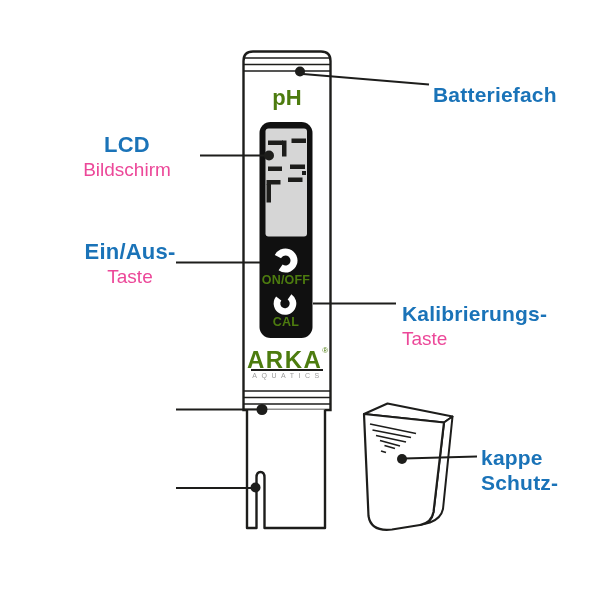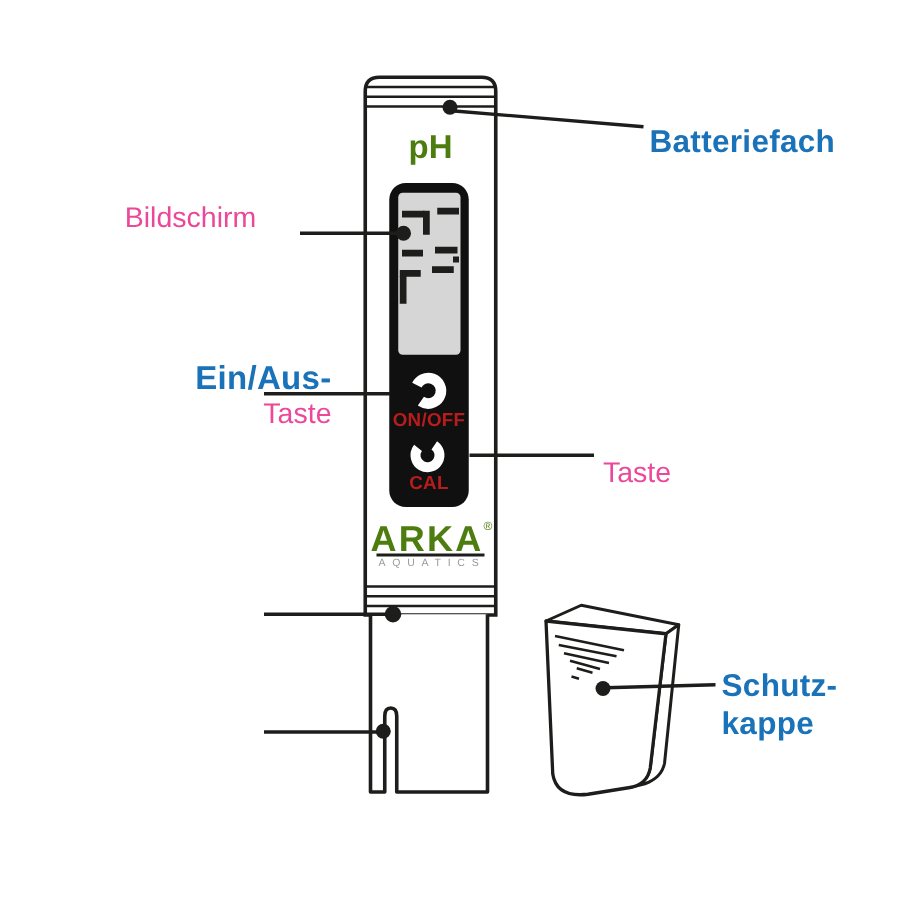--- a/index.html
+++ b/index.html
@@ -8,21 +8,21 @@
     font-family:"Liberation Sans", sans-serif;
   }
   .stage svg{position:absolute;left:0;top:0;}
   .label{position:absolute;line-height:1.08;}
   .label .title{color:#1a73b8;font-weight:bold;font-size:21px;letter-spacing:.2px;}
   .label .subtitle{color:#ec4899;font-weight:400;font-size:19px;margin-top:3px;}
   .center{text-align:center;}
   .right{text-align:right;}
   .devtext{position:absolute;text-align:center;color:#4d7c0f;}
   .ph{left:247px;top:85px;width:80px;font-size:22px;font-weight:bold;}
-  .btntext{left:246px;width:80px;color:#b91c1c;font-size:12.5px;font-weight:bold;letter-spacing:.2px;}
+  .btntext{left:246px;width:80px;color:#4d7c0f;font-size:12.5px;font-weight:bold;letter-spacing:.2px;}
   .onoff{top:273px;}
   .cal{top:315px;}
   .brandname{left:247px;top:346px;width:80px;font-size:24px;font-weight:900;letter-spacing:1.5px;}
   .brandmark{font-size:8px;font-weight:400;vertical-align:top;letter-spacing:0;}
   .brandrule{position:absolute;left:251px;top:369px;width:72px;height:2px;background:#1d1d1b;}
   .brandsub{left:249px;top:372px;width:78px;font-size:7px;color:#9a9a9a;letter-spacing:4.5px;font-weight:400;}
 </style>
 </head>
 <body>
 
@@ -114,32 +114,34 @@
   <div class="devtext btntext cal">CAL</div>
   <div class="devtext brandname"><span>ARKA</span><span class="brandmark">®</span></div>
   <div class="brandrule"></div>
   <div class="devtext brandsub">AQUATICS</div>
 
   <div class="label" style="left:433px;top:84px;width:165px;">
     <div class="title">Batteriefach</div>
   </div>
 
   <div class="label center" style="left:47px;top:133px;width:160px;">
+    <div class="title" style="font-size:22px;">LCD</div>
     <div class="subtitle">Bildschirm</div>
   </div>
 
-  <div class="label center" style="left:61px;top:240px;width:160px;text-align:right;">
+  <div class="label center" style="left:50px;top:240px;width:160px;">
     <div class="title" style="font-size:22px;">Ein/Aus-</div>
     <div class="subtitle">Taste</div>
   </div>
 
   <div class="label" style="left:402px;top:303px;width:190px;">
+    <div class="title">Kalibrierungs-</div>
     <div class="subtitle">Taste</div>
   </div>
 
 
 
   <div class="label" style="left:481px;top:445px;width:110px;line-height:1.2;">
+    <div class="title">kappe</div>
     <div class="title">Schutz-</div>
-    <div class="title">kappe</div>
   </div>
 
 </div>
 
 </body></html>

